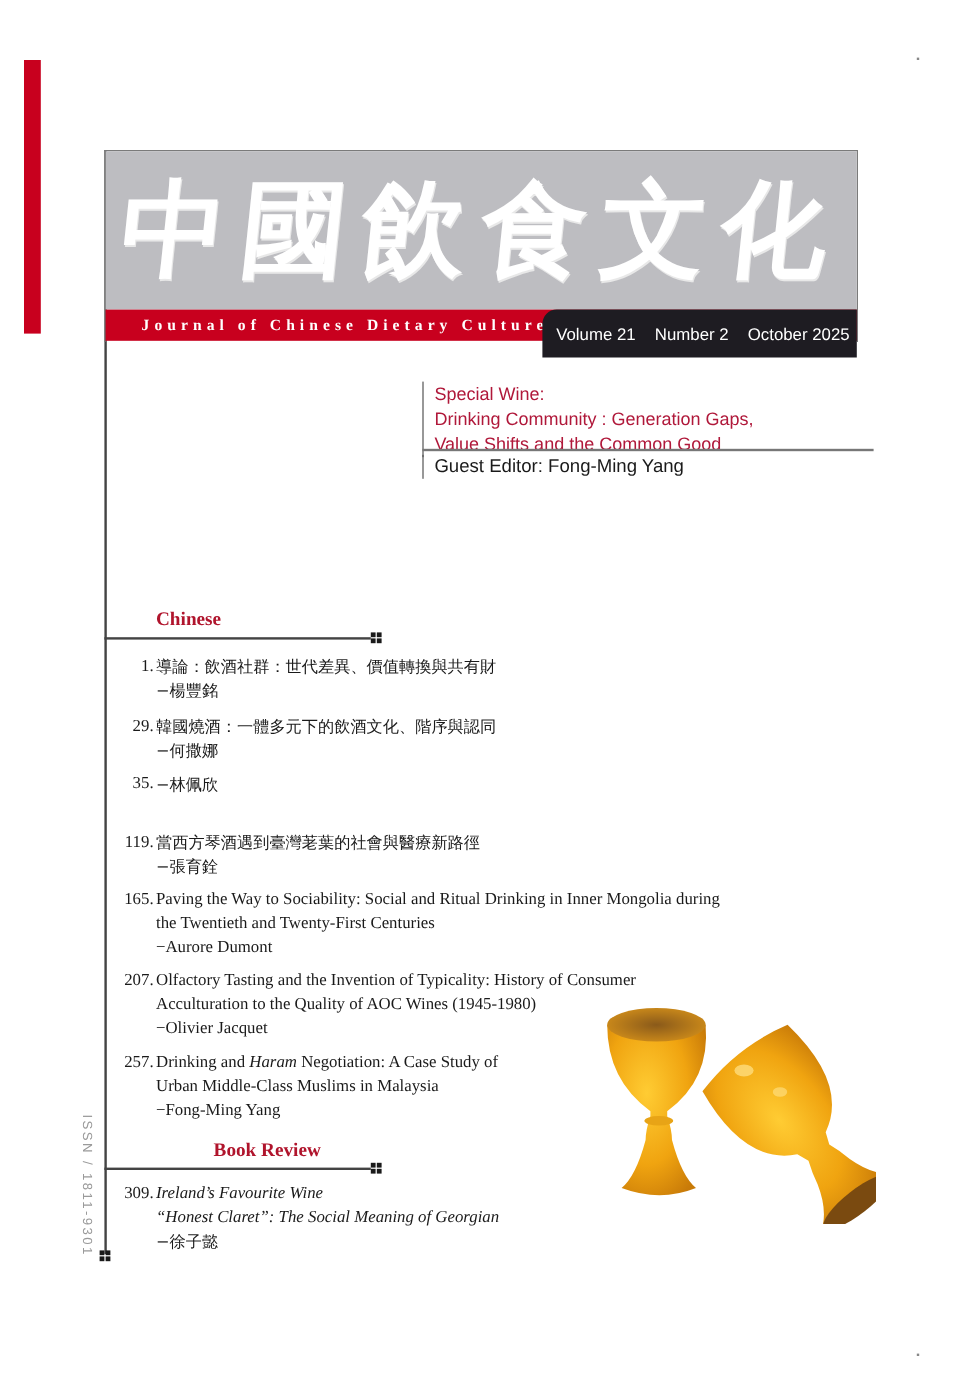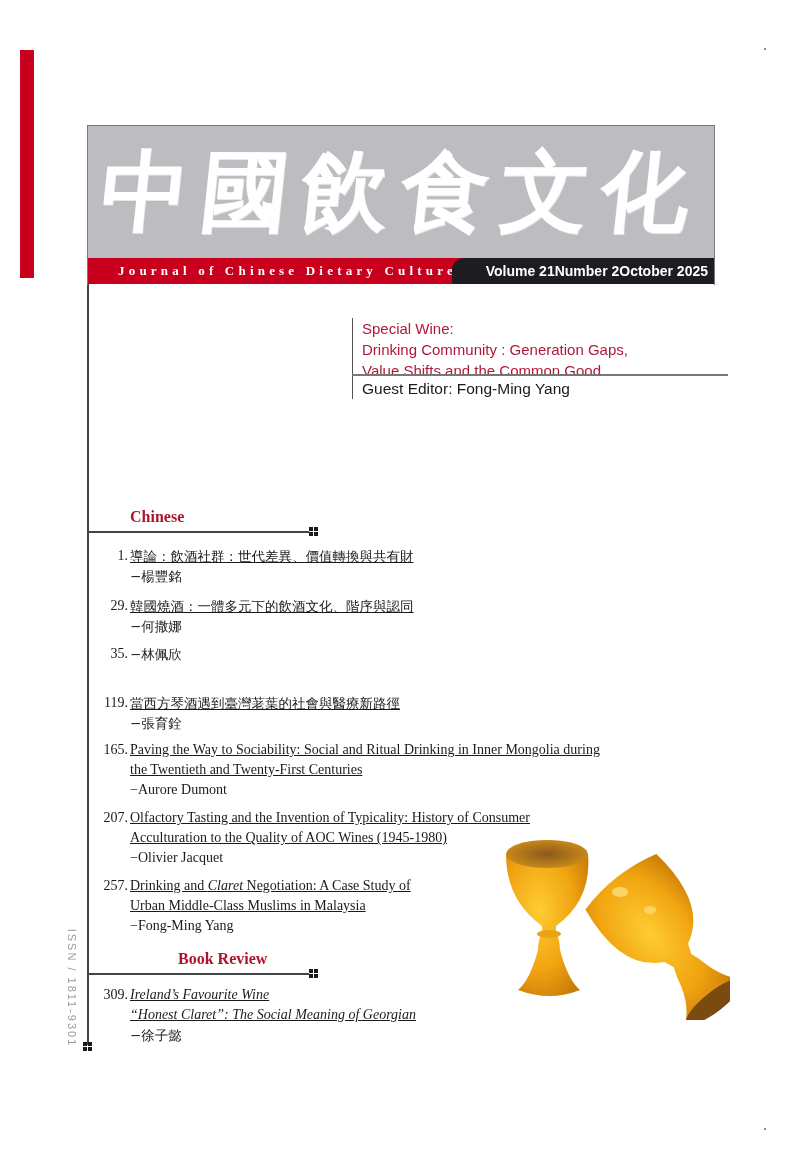--- a/index.html
+++ b/index.html
@@ -10,35 +10,35 @@
 
   .corner-mark { position: absolute; width: 2px; height: 2px; background: #888; }
 
   .vline { position: absolute; left: 87px; top: 125px; width: 1.5px; height: 920px; background: #444; }
 
   .masthead { position: absolute; left: 87px; top: 125px; width: 628px; height: 160px; border: 1.5px solid #7a7a7a; border-bottom: none; }
   .masthead-gray { position: absolute; left: 0; top: 0; right: 0; height: 132px; background: #bdbdc1; display: flex; align-items: center; justify-content: center; }
   .masthead-title { font-family: "DejaVu Serif", serif; font-size: 88px; font-weight: bold; color: #ffffff; letter-spacing: 12px; transform: skewX(-6deg); text-shadow: 1px 1px 0 #e8e8e8; }
   .masthead-band { position: absolute; left: 0; top: 132px; right: 0; height: 26px; background: #c8001e; }
   .band-journal { position: absolute; left: 30px; top: 5px; font-family: "Liberation Serif", serif; font-weight: bold; font-size: 13px; letter-spacing: 4.2px; color: #ffffff; }
-  .band-issue { position: absolute; right: 0; top: 0; height: 26px; width: 262px; background: #1e1c22; border-top-left-radius: 12px; color: #fff; font-family: "Liberation Sans", sans-serif; font-weight: bold; font-size: 14px; display: flex; align-items: center; justify-content: flex-end; padding-right: 6px; gap: 0; }
+  .band-issue { position: absolute; right: 0; top: 0; height: 40px; width: 262px; background: #1e1c22; border-top-left-radius: 12px; color: #fff; font-family: "Liberation Sans", sans-serif; font-weight: normal; font-size: 14px; display: flex; align-items: center; justify-content: flex-end; padding-right: 6px; gap: 16px; }
 
   .special { position: absolute; left: 352px; top: 318px; border-left: 1.5px solid #555; padding-left: 9px; font-family: "Liberation Sans", sans-serif; font-size: 15px; line-height: 21px; color: #b0183a; }
   .special-rule { position: absolute; left: 352px; top: 374px; width: 376px; height: 2px; background: #777; }
   .guest { position: absolute; left: 352px; top: 379px; border-left: 1.5px solid #555; padding-left: 9px; font-family: "Liberation Sans", sans-serif; font-size: 15.5px; line-height: 20px; color: #1a1a1a; }
 
   .section-head { position: absolute; left: 130px; font-family: "Liberation Serif", serif; font-weight: bold; font-size: 16px; color: #b0142c; }
   .section-rule { position: absolute; left: 87px; height: 1.5px; background: #444; }
   .dots { position: absolute; width: 9px; height: 9px; display: grid; grid-template-columns: 4px 4px; grid-template-rows: 4px 4px; gap: 1px; }
   .dots span { background: #1a1a1a; display: block; }
 
   .entry { position: absolute; left: 90px; font-family: "Liberation Serif", serif; font-size: 14px; line-height: 20px; color: #1a1a1a; }
   .entry .num { position: absolute; right: calc(100% - 38px); text-align: right; white-space: nowrap; }
   .entry .body { margin-left: 40px; }
-  .entry .title { display: block; white-space: nowrap; text-decoration: underline; }
+  .entry .title { display: block; white-space: nowrap; }
   .entry .author { display: block; }
   .cjk { font-family: "DejaVu Serif", serif; font-size: 13.5px; }
   .ital { font-style: italic; }
 
   .issn { position: absolute; left: 62px; top: 930px; width: 20px; height: 115px; }
   .issn span { position: absolute; left: 50%; top: 50%; transform: translate(-50%, -50%) rotate(90deg); white-space: nowrap; font-family: "Liberation Sans", sans-serif; font-size: 11px; letter-spacing: 2px; color: #9a9a9a; }
 
   .cups { position: absolute; left: 470px; top: 830px; width: 260px; height: 190px; }
 </style>
 </head>
@@ -126,21 +126,21 @@
   <div class="body">
     <span class="title">Olfactory Tasting and the Invention of Typicality: History of  Consumer</span>
     <span class="title">Acculturation to the Quality of AOC Wines (1945-1980)</span>
     <span class="author">−Olivier Jacquet</span>
   </div>
 </div>
 
 <div class="entry" style="top:876px;">
   <span class="num">257.</span>
   <div class="body">
-    <span class="title"><span>Drinking and </span><span class="ital">Claret</span><span> Negotiation: A Case Study of</span></span>
+    <span class="title"><span>Drinking and </span><span class="ital">Haram</span><span> Negotiation: A Case Study of</span></span>
     <span class="title">Urban Middle-Class Muslims in Malaysia</span>
     <span class="author">−Fong-Ming Yang</span>
   </div>
 </div>
 
 <div class="section-head" style="top:950px;margin-left:48px;">Book Review</div>
 <div class="section-rule" style="top:973px;width:222px;"></div>
 <div class="dots" style="left:309px;top:969px;">
     <span></span>
     <span></span>

